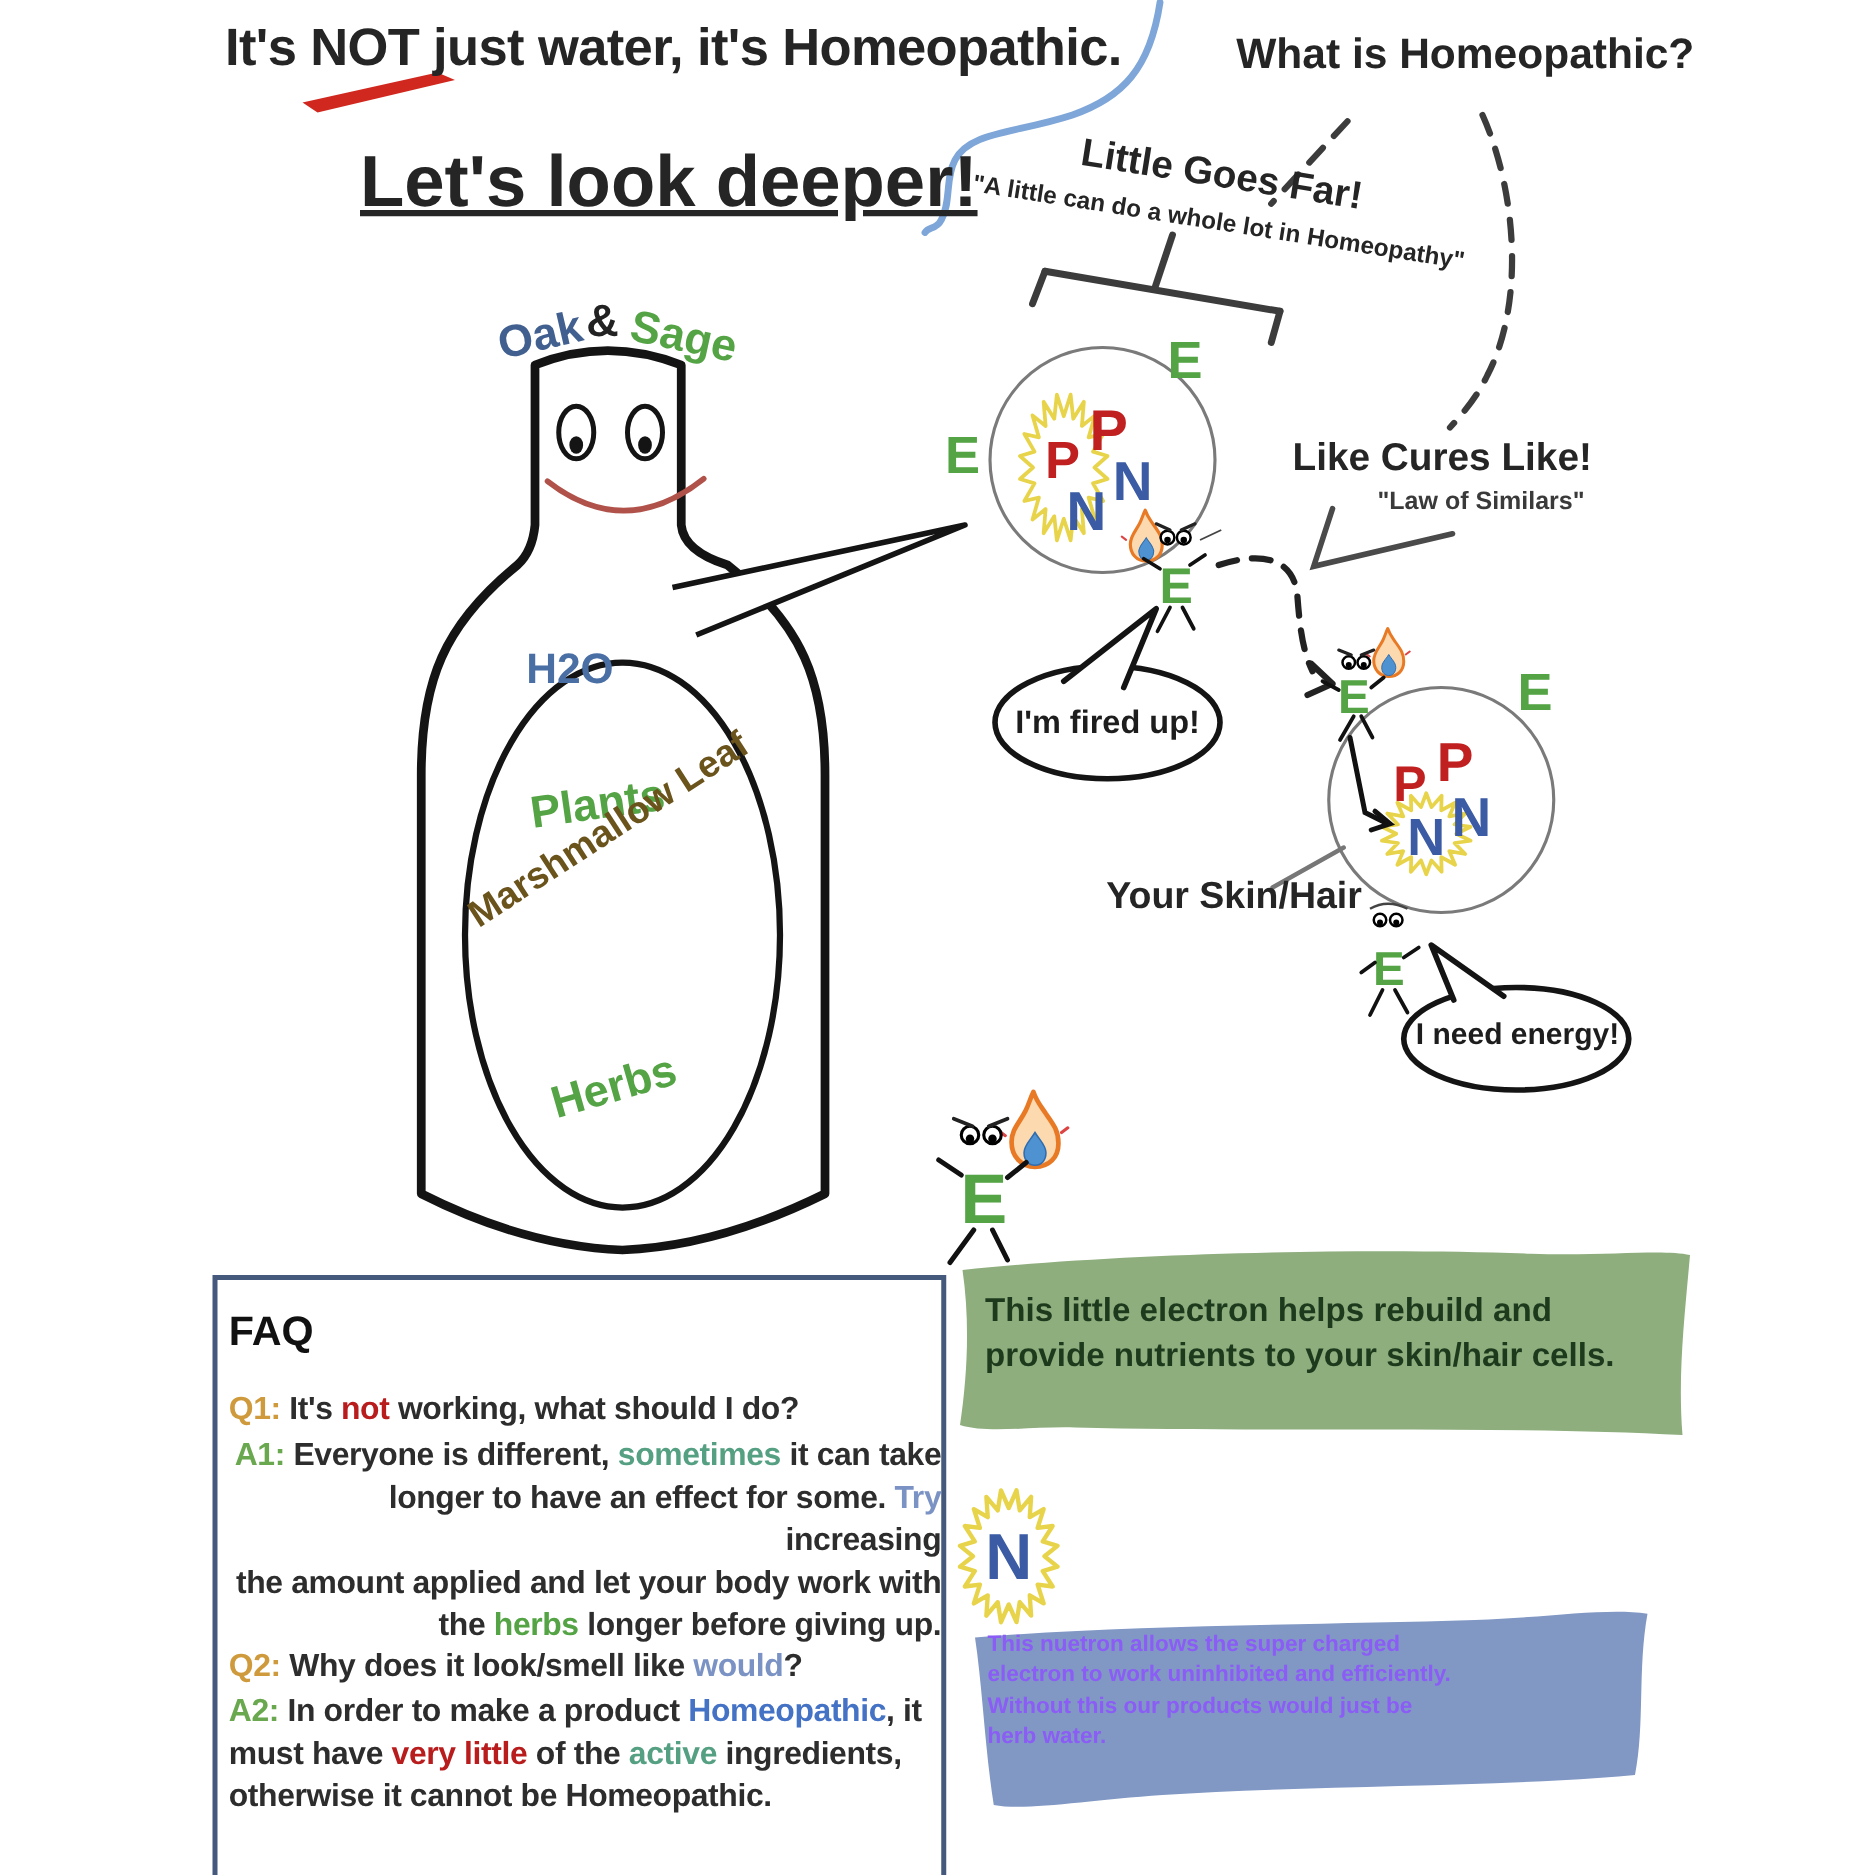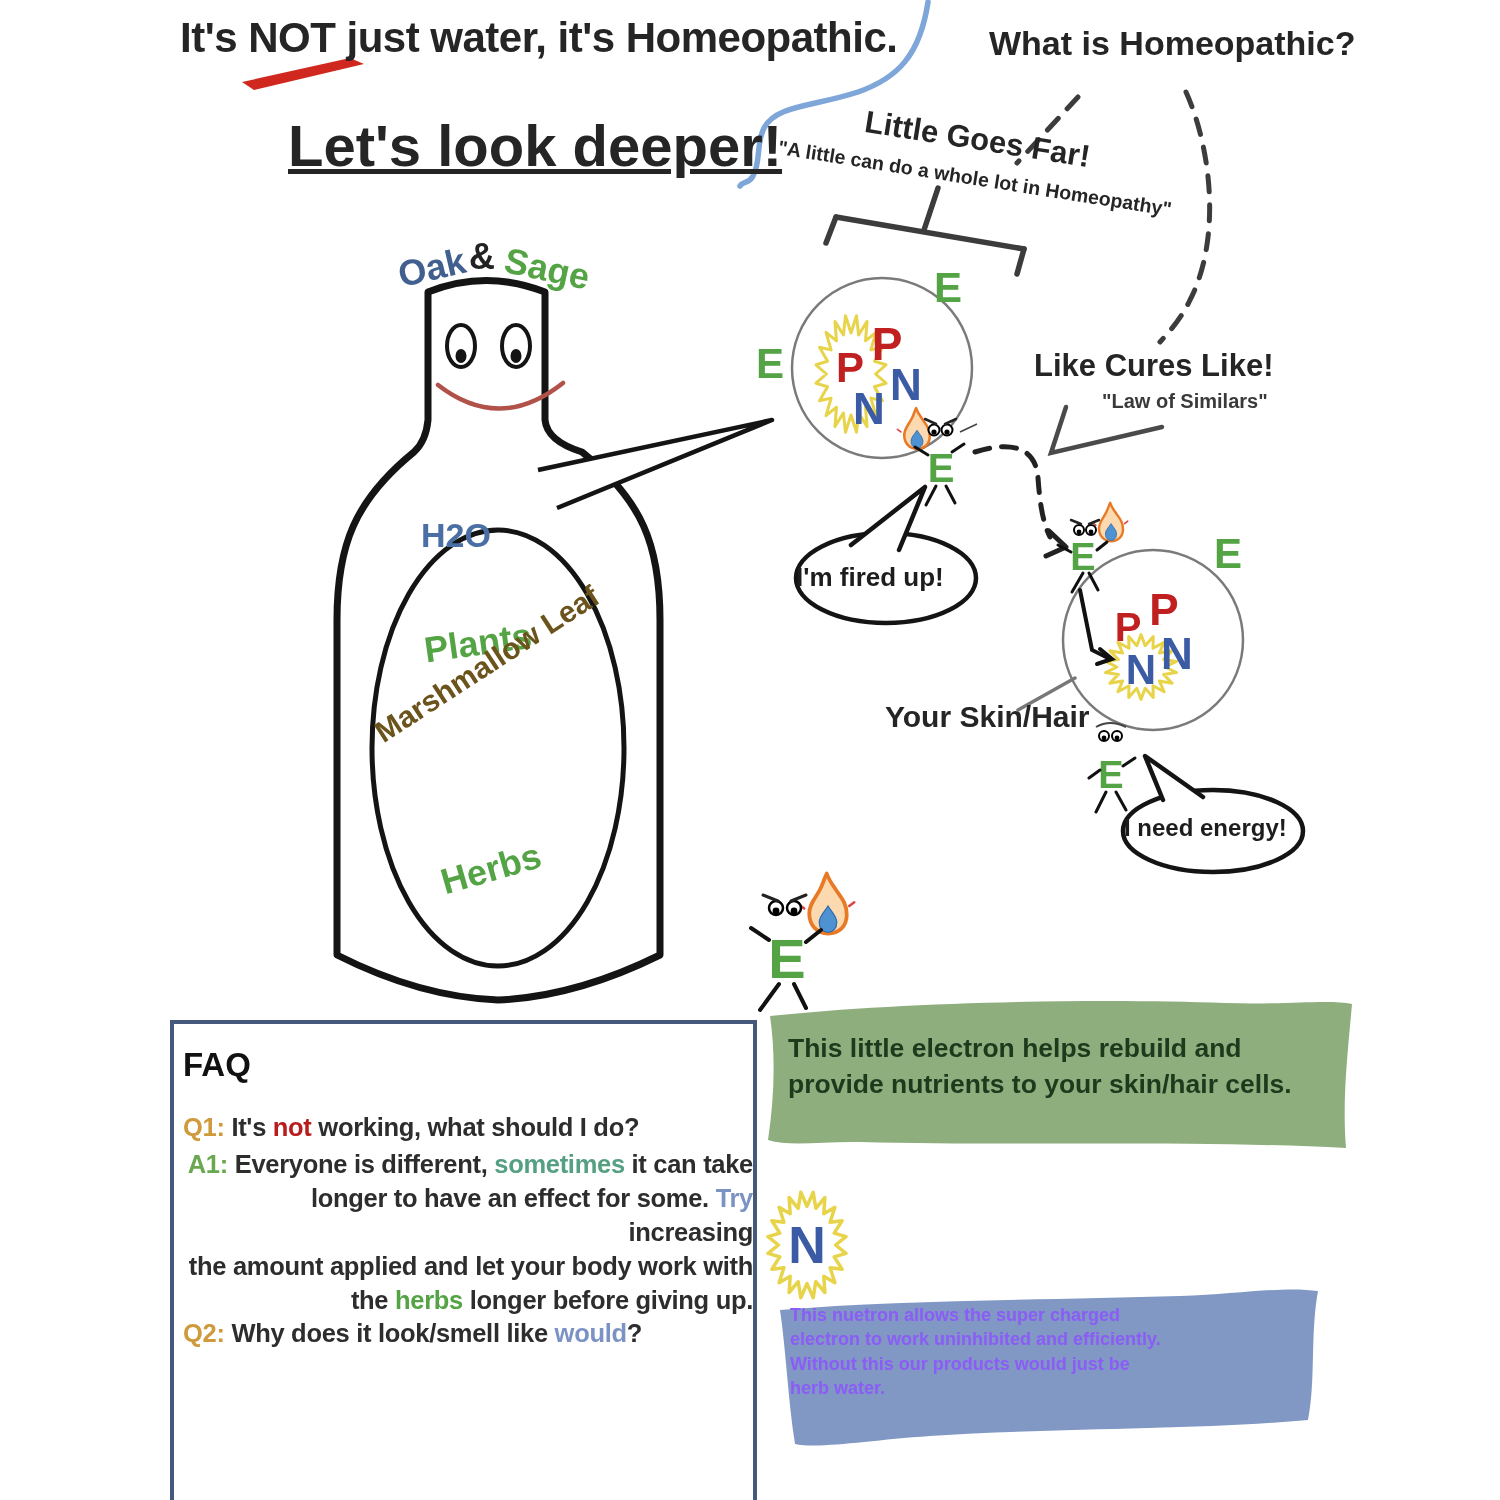--- a/index.html
+++ b/index.html
@@ -16,21 +16,21 @@
   .lcl-sub{left:1102px;top:390px;font-size:20px;color:#3a3a3a;}
   .brand{font-size:36px;}
   .brand-oak{left:398px;top:247px;color:#41608f;transform:rotate(-13deg);}
   .brand-amp{left:469px;top:236px;color:#222;}
   .brand-sage{left:504px;top:248px;color:#54a344;transform:rotate(12deg);}
   .h2o{left:421px;top:516px;font-size:34px;color:#4a6fa5;}
   .plants{left:424px;top:622px;font-size:36px;color:#54a344;transform:rotate(-8deg);}
   .mallow{left:378px;top:718px;font-size:30px;color:#6b531c;transform:rotate(-33deg);transform-origin:left center;}
   .herbs{left:440px;top:848px;font-size:36px;color:#54a344;transform:rotate(-16deg);}
   .skinhair{left:838px;top:700px;font-size:30px;margin-left:47px;}
-  .bub{position:absolute;font-weight:600;color:#1d1d1d;}
+  .bub{position:absolute;text-align:center;font-weight:600;color:#1d1d1d;}
   .bub-fired{left:796px;top:562px;width:180px;font-size:26px;}
   .bub-energy{left:1124px;top:814px;width:180px;font-size:24px;}
   .note{position:absolute;white-space:pre-line;font-weight:600;}
   .note-green{left:788px;top:1030px;width:545px;text-align:left;font-size:26.5px;line-height:1.36;color:#1d3a1d;}
   .note-blue{left:790px;top:1303px;width:585px;text-align:left;font-size:18px;line-height:1.36;color:#8b5cf6;}
   .faq-head{left:183px;top:1046px;font-size:33px;font-weight:bold;color:#111;}
   .faq-p{position:absolute;left:183px;width:570px;font-size:25.5px;line-height:34px;
          white-space:pre-line;letter-spacing:-0.3px;font-weight:600;color:#2d2d2d;}
   .faq-q1{top:1110px;} .faq-a1{top:1147px;text-align:right;} .faq-q2:{}
   .faq-q2{top:1316px;} .faq-a2{top:1352px;}
@@ -210,14 +210,17 @@
 Without this our products would just be
 herb water.</div>
 
   <div class="t faq-head">FAQ</div>
   <div class="faq-p faq-q1"><span class="seg-orange">Q1:</span><span class="seg-ink"> It's </span><span class="seg-red">not</span><span class="seg-ink"> working, what should I do?</span></div>
   <div class="faq-p faq-a1"><span class="seg-green">A1:</span><span class="seg-ink"> Everyone is different, </span><span class="seg-teal">sometimes</span><span class="seg-ink"> it can take
 longer to have an effect for some. </span><span class="seg-blue">Try</span><span class="seg-ink"> increasing
 the amount applied and let your body work with
 the </span><span class="seg-greenbold">herbs</span><span class="seg-ink"> longer before giving up.</span></div>
   <div class="faq-p faq-q2"><span class="seg-orange">Q2:</span><span class="seg-ink"> Why does it look/smell like </span><span class="seg-blue">would</span><span class="seg-ink">?</span></div>
+  <div class="faq-p faq-a2"><span class="seg-green">A2:</span><span class="seg-ink"> In order to make a product </span><span class="seg-bluebold">Homeopathic</span><span class="seg-ink">, it
+must have </span><span class="seg-red">very little</span><span class="seg-ink"> of the </span><span class="seg-teal">active</span><span class="seg-ink"> ingredients,
+otherwise it cannot be Homeopathic.</span></div>
 
 </div>
 
 </body></html>

